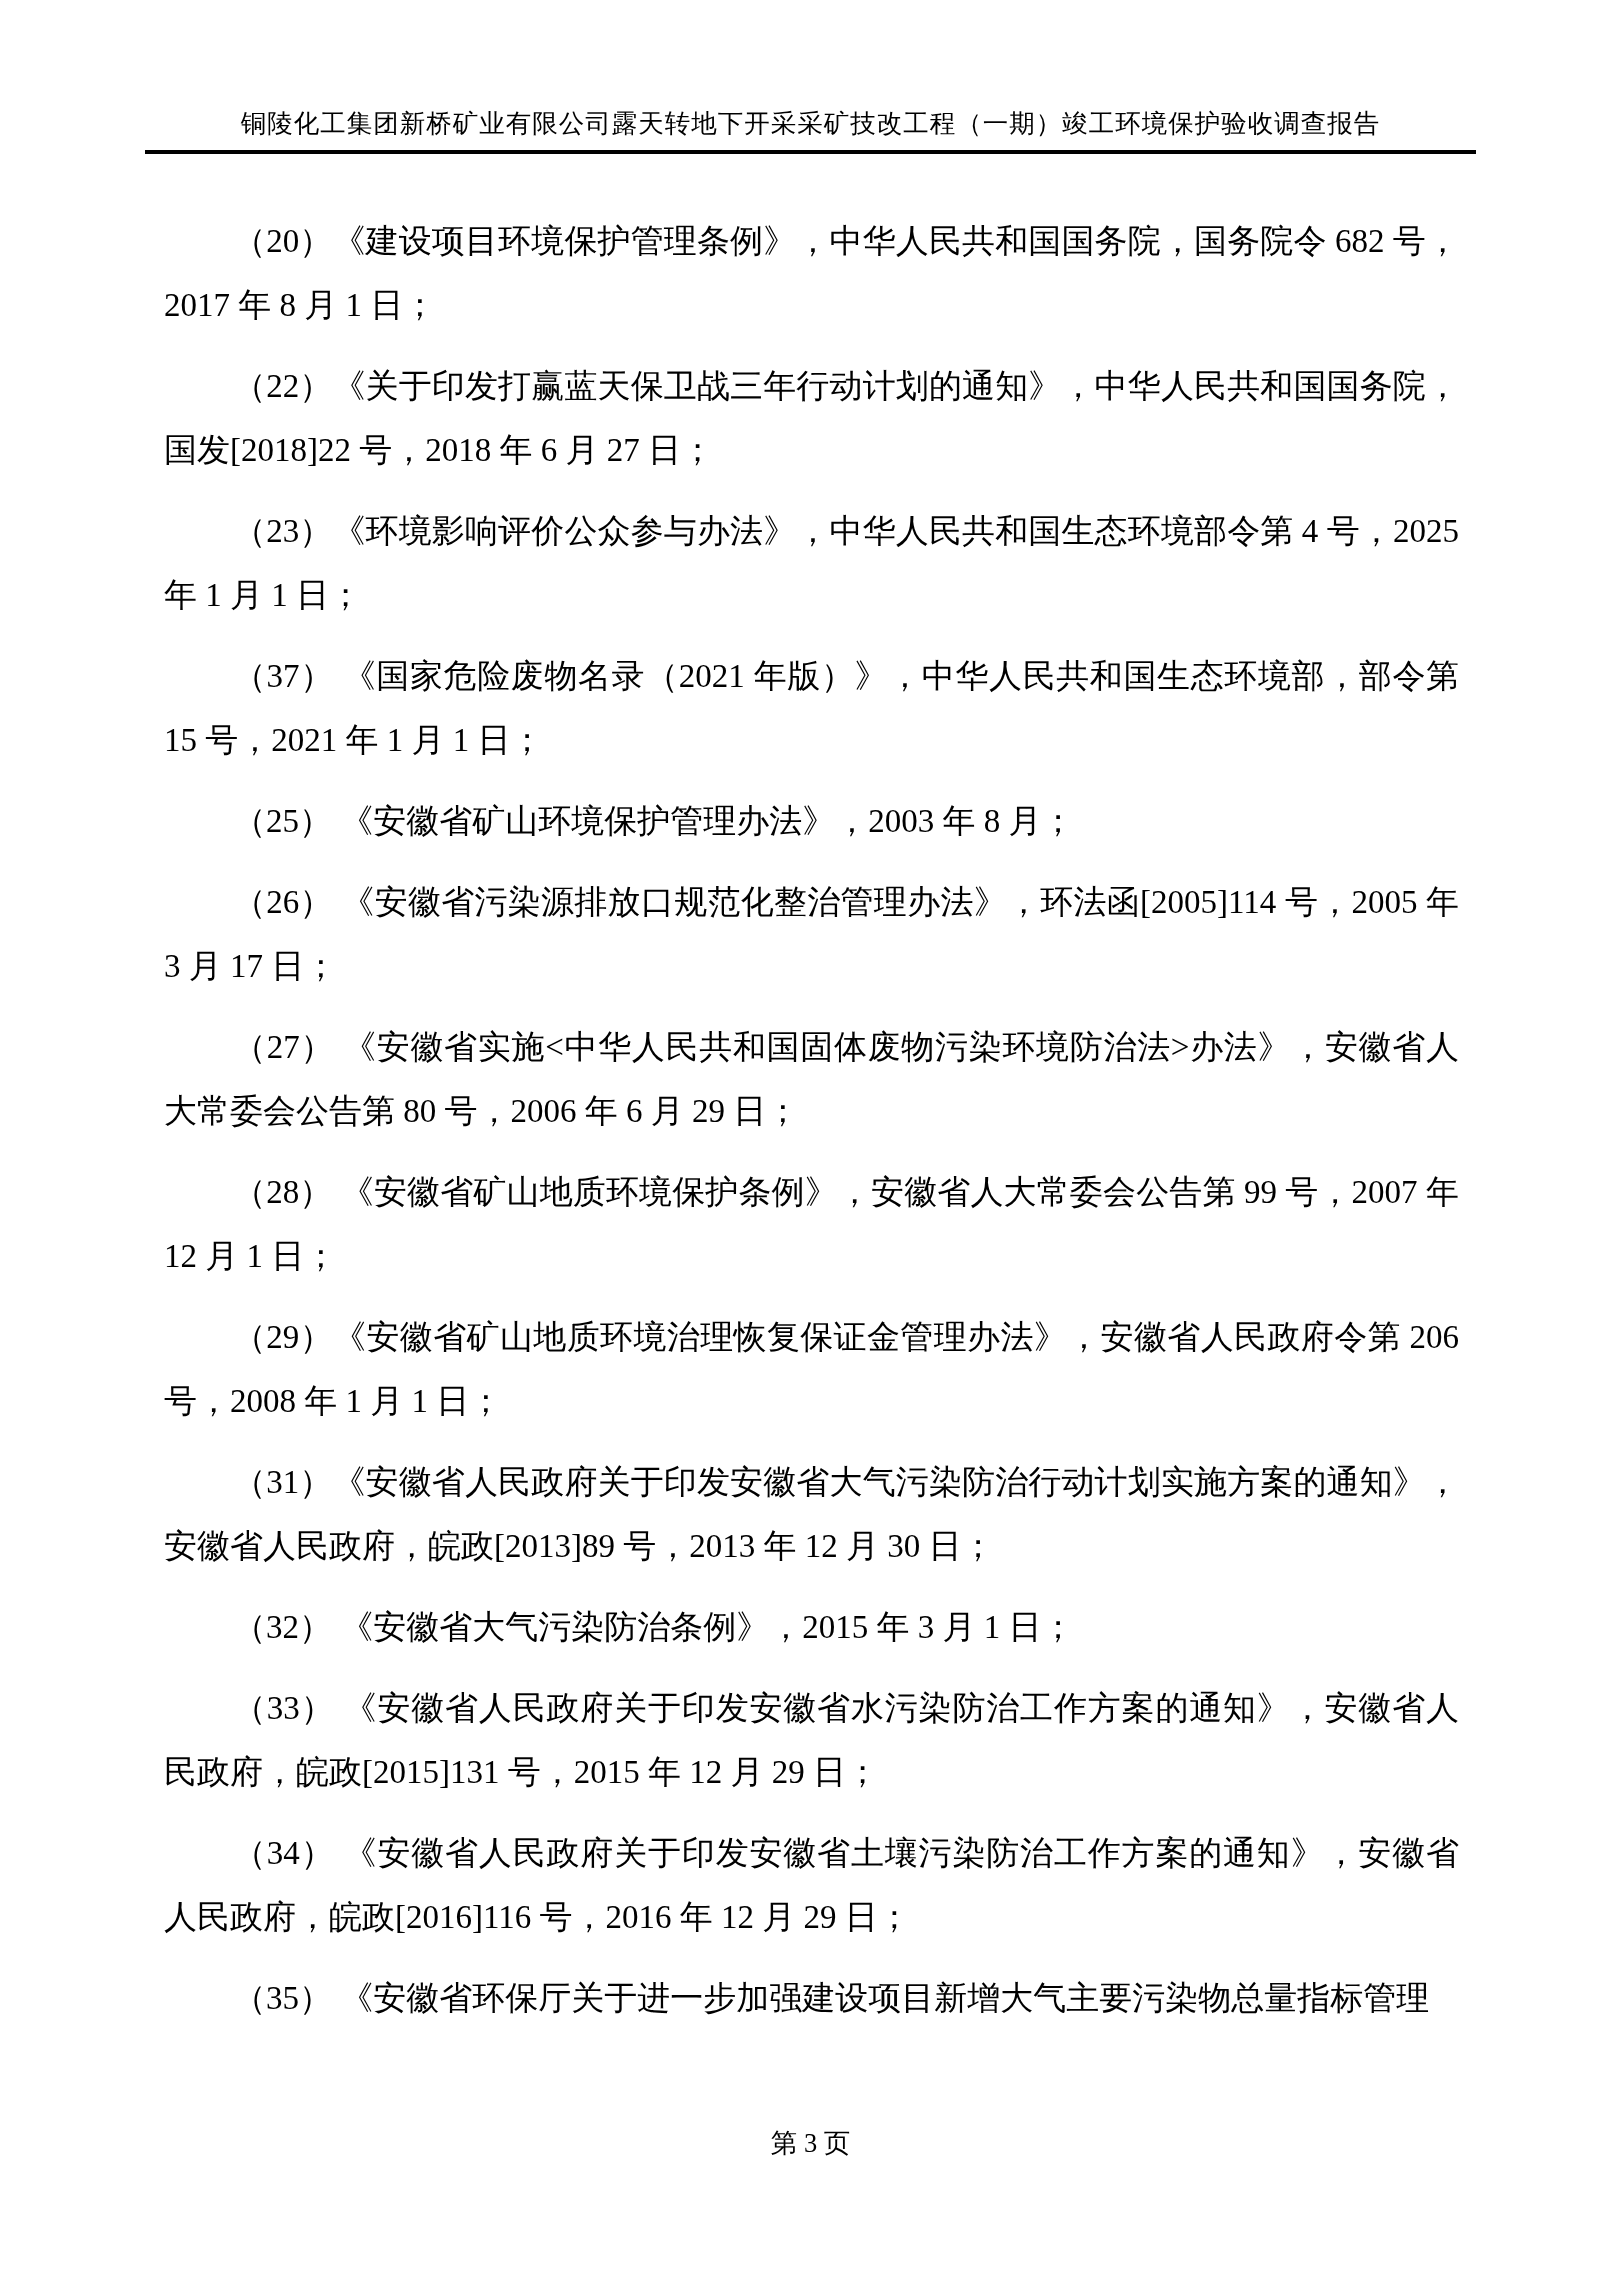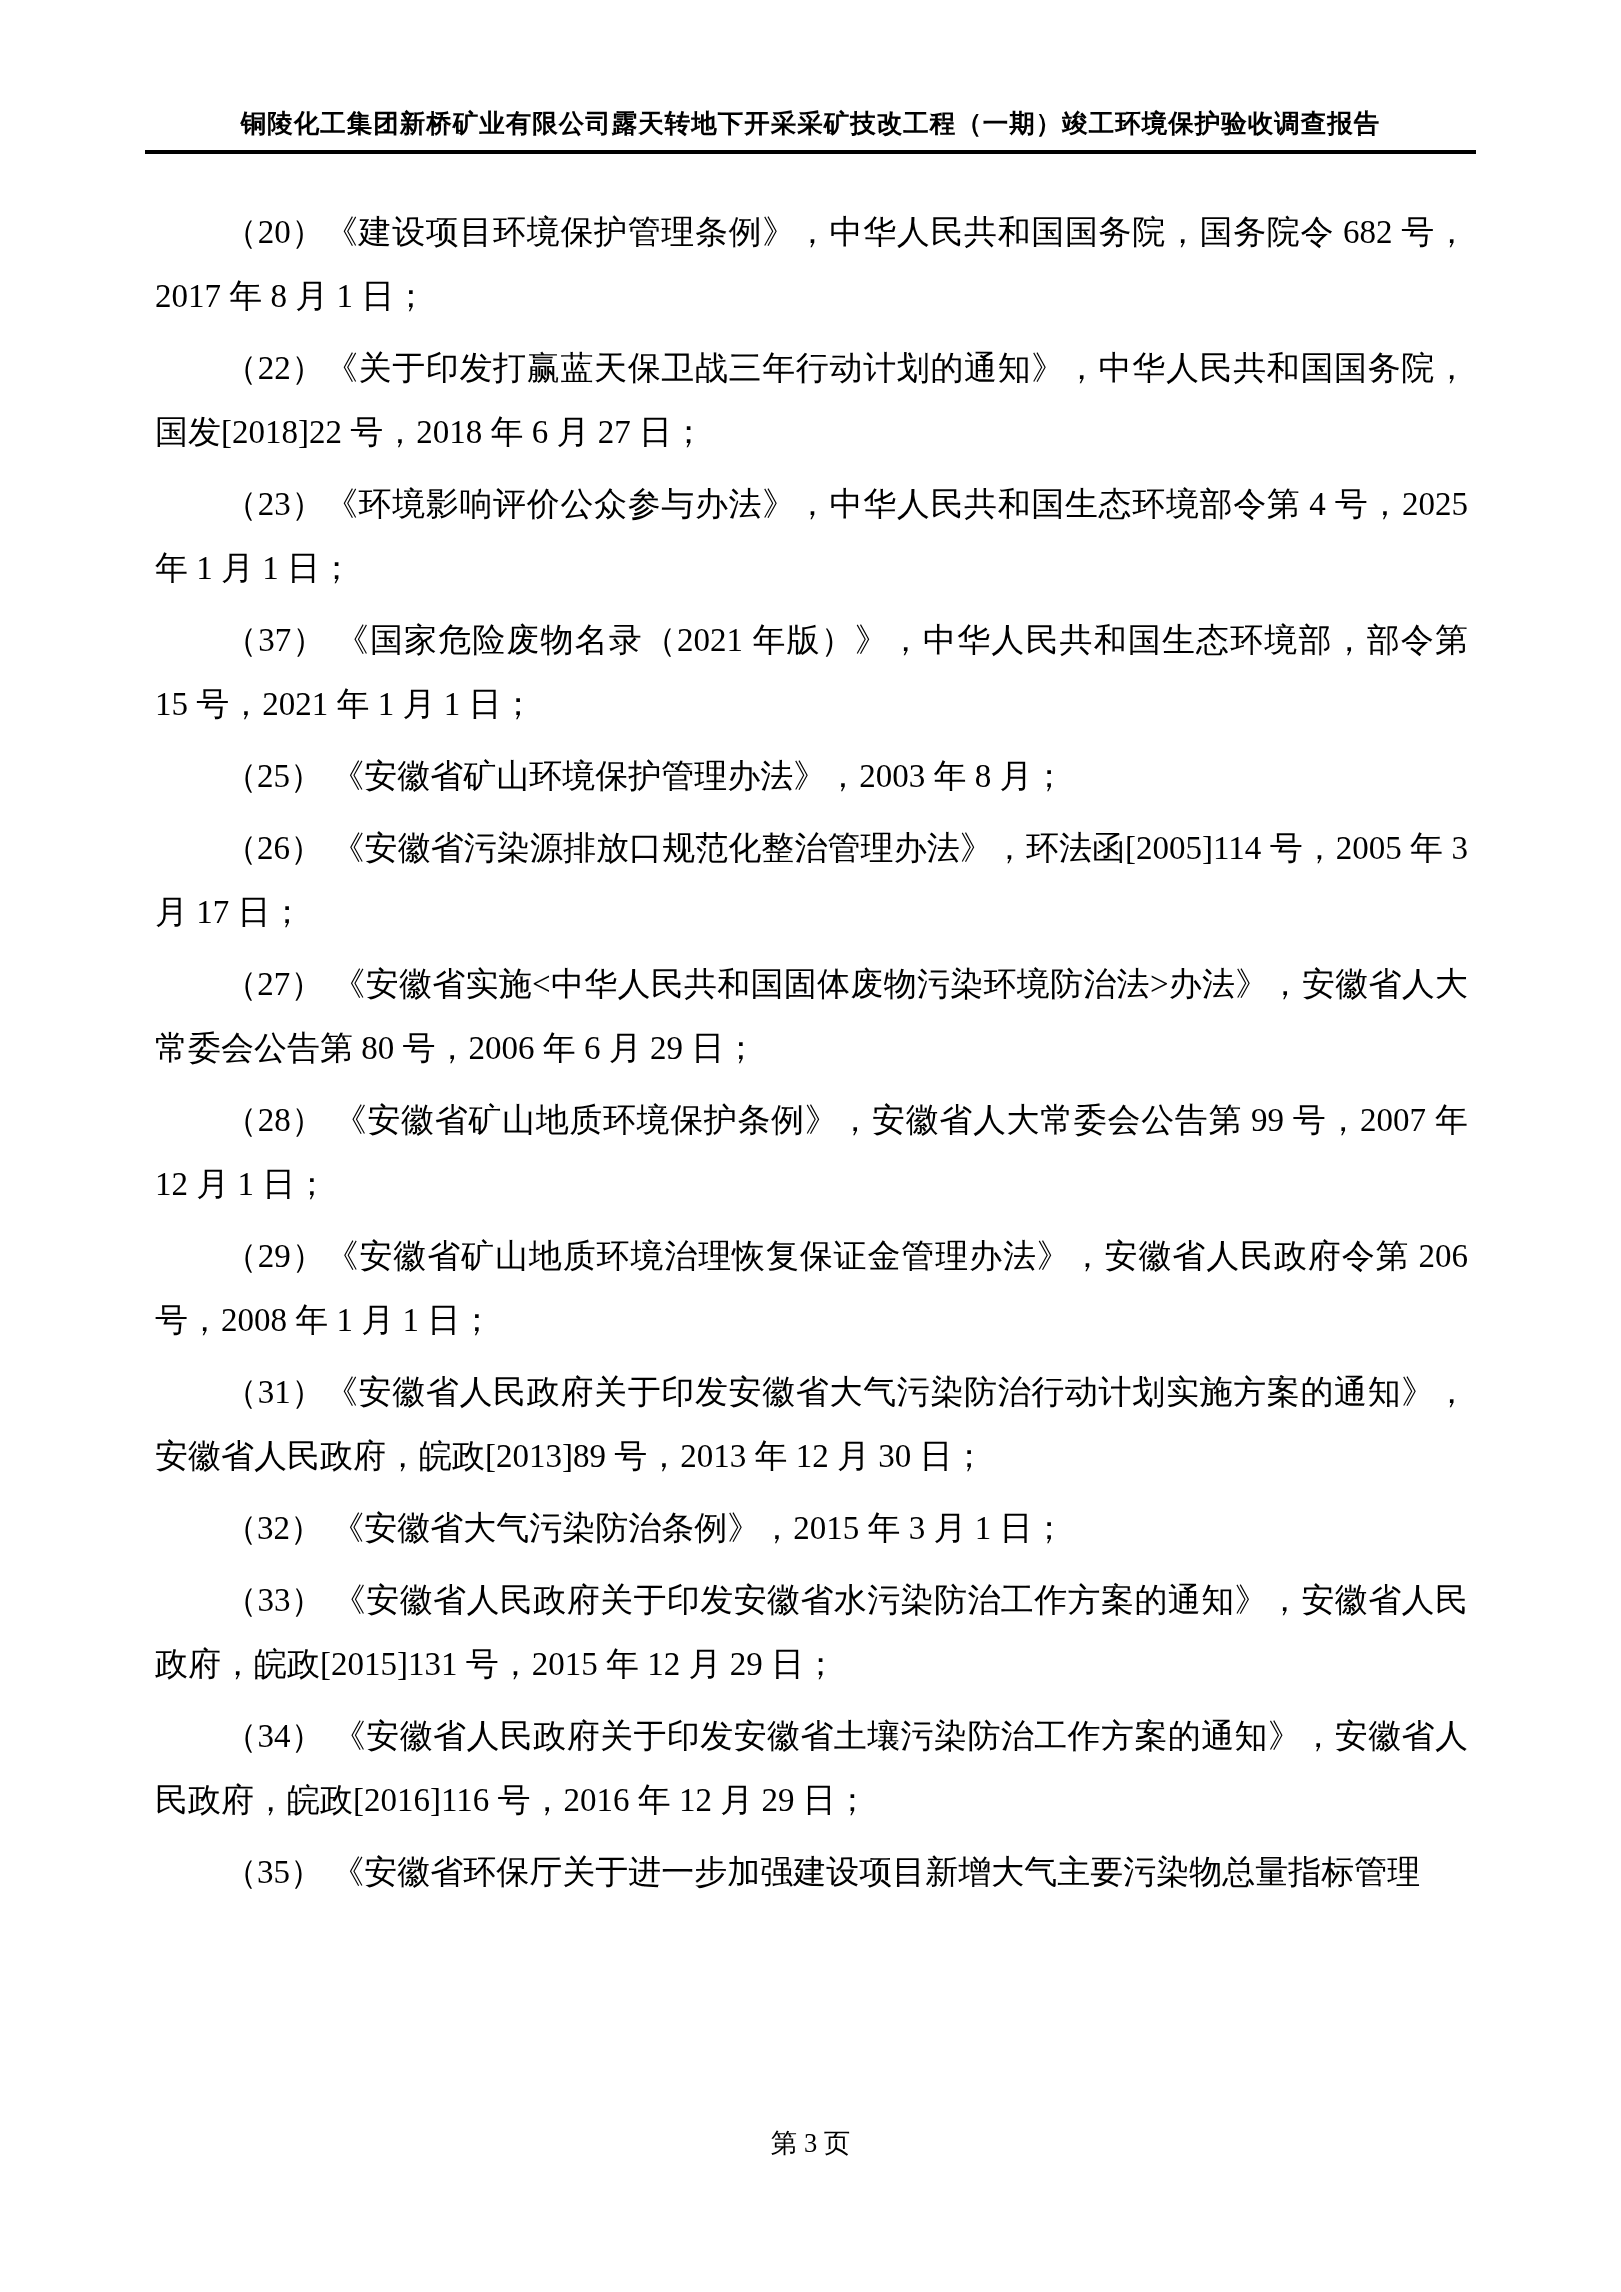--- a/index.html
+++ b/index.html
@@ -15,39 +15,39 @@
     color: #000000;
     font-family: "Liberation Serif", "DejaVu Serif", serif;
     overflow: hidden;
   }
   .page-header {
     position: absolute;
     left: 145px;
     right: 145px;
     top: 108px;
     text-align: center;
-    font-weight: bold;
+    font-weight: normal;
     font-size: 25.5px;
     line-height: 31px;
     letter-spacing: 1px;
     padding-bottom: 10.8px;
     border-bottom: 4.9px solid #000000;
   }
   .doc-body {
     position: absolute;
     left: 147px;
     top: 192px;
     width: 1329px;
     font-size: 33px;
     line-height: 64px;
     text-align: justify;
     text-justify: inter-ideograph;
   }
   .para {
-    margin: 8px;
+    margin: 17px;
     padding: 0;
     text-indent: 69px;
   }
   .page-footer {
     position: absolute;
     left: 0;
     right: 0;
     top: 2127px;
     text-align: center;
     font-size: 26.5px;

